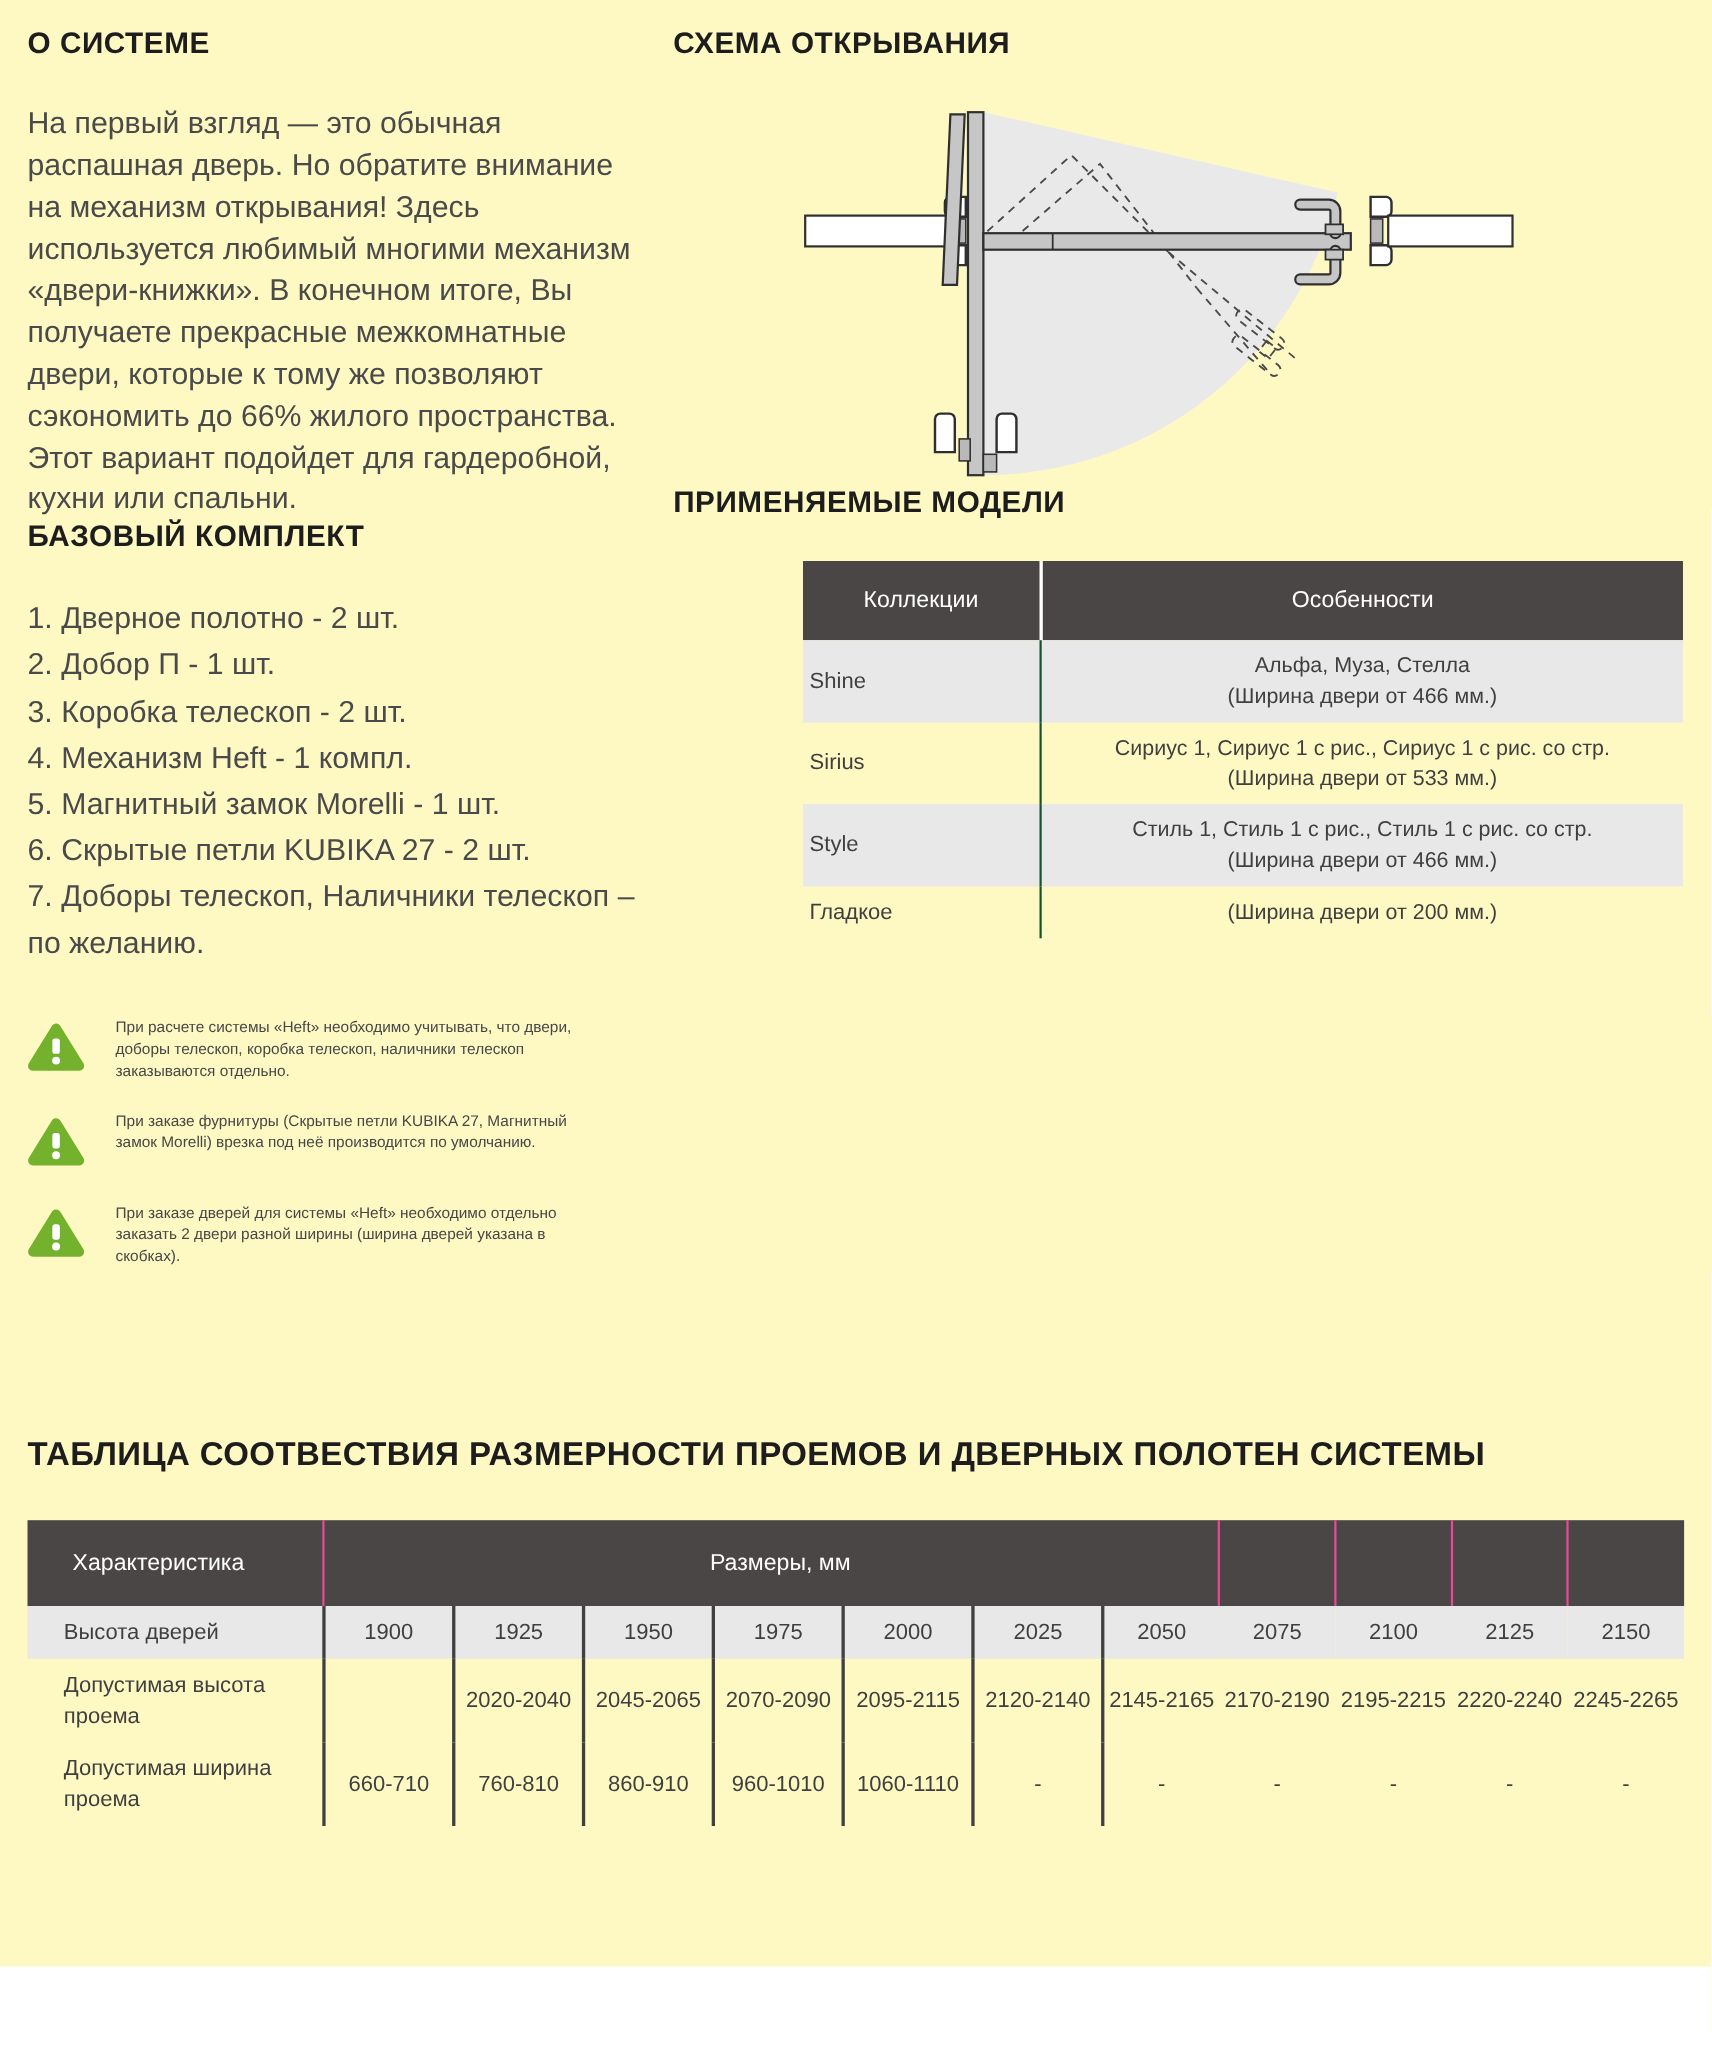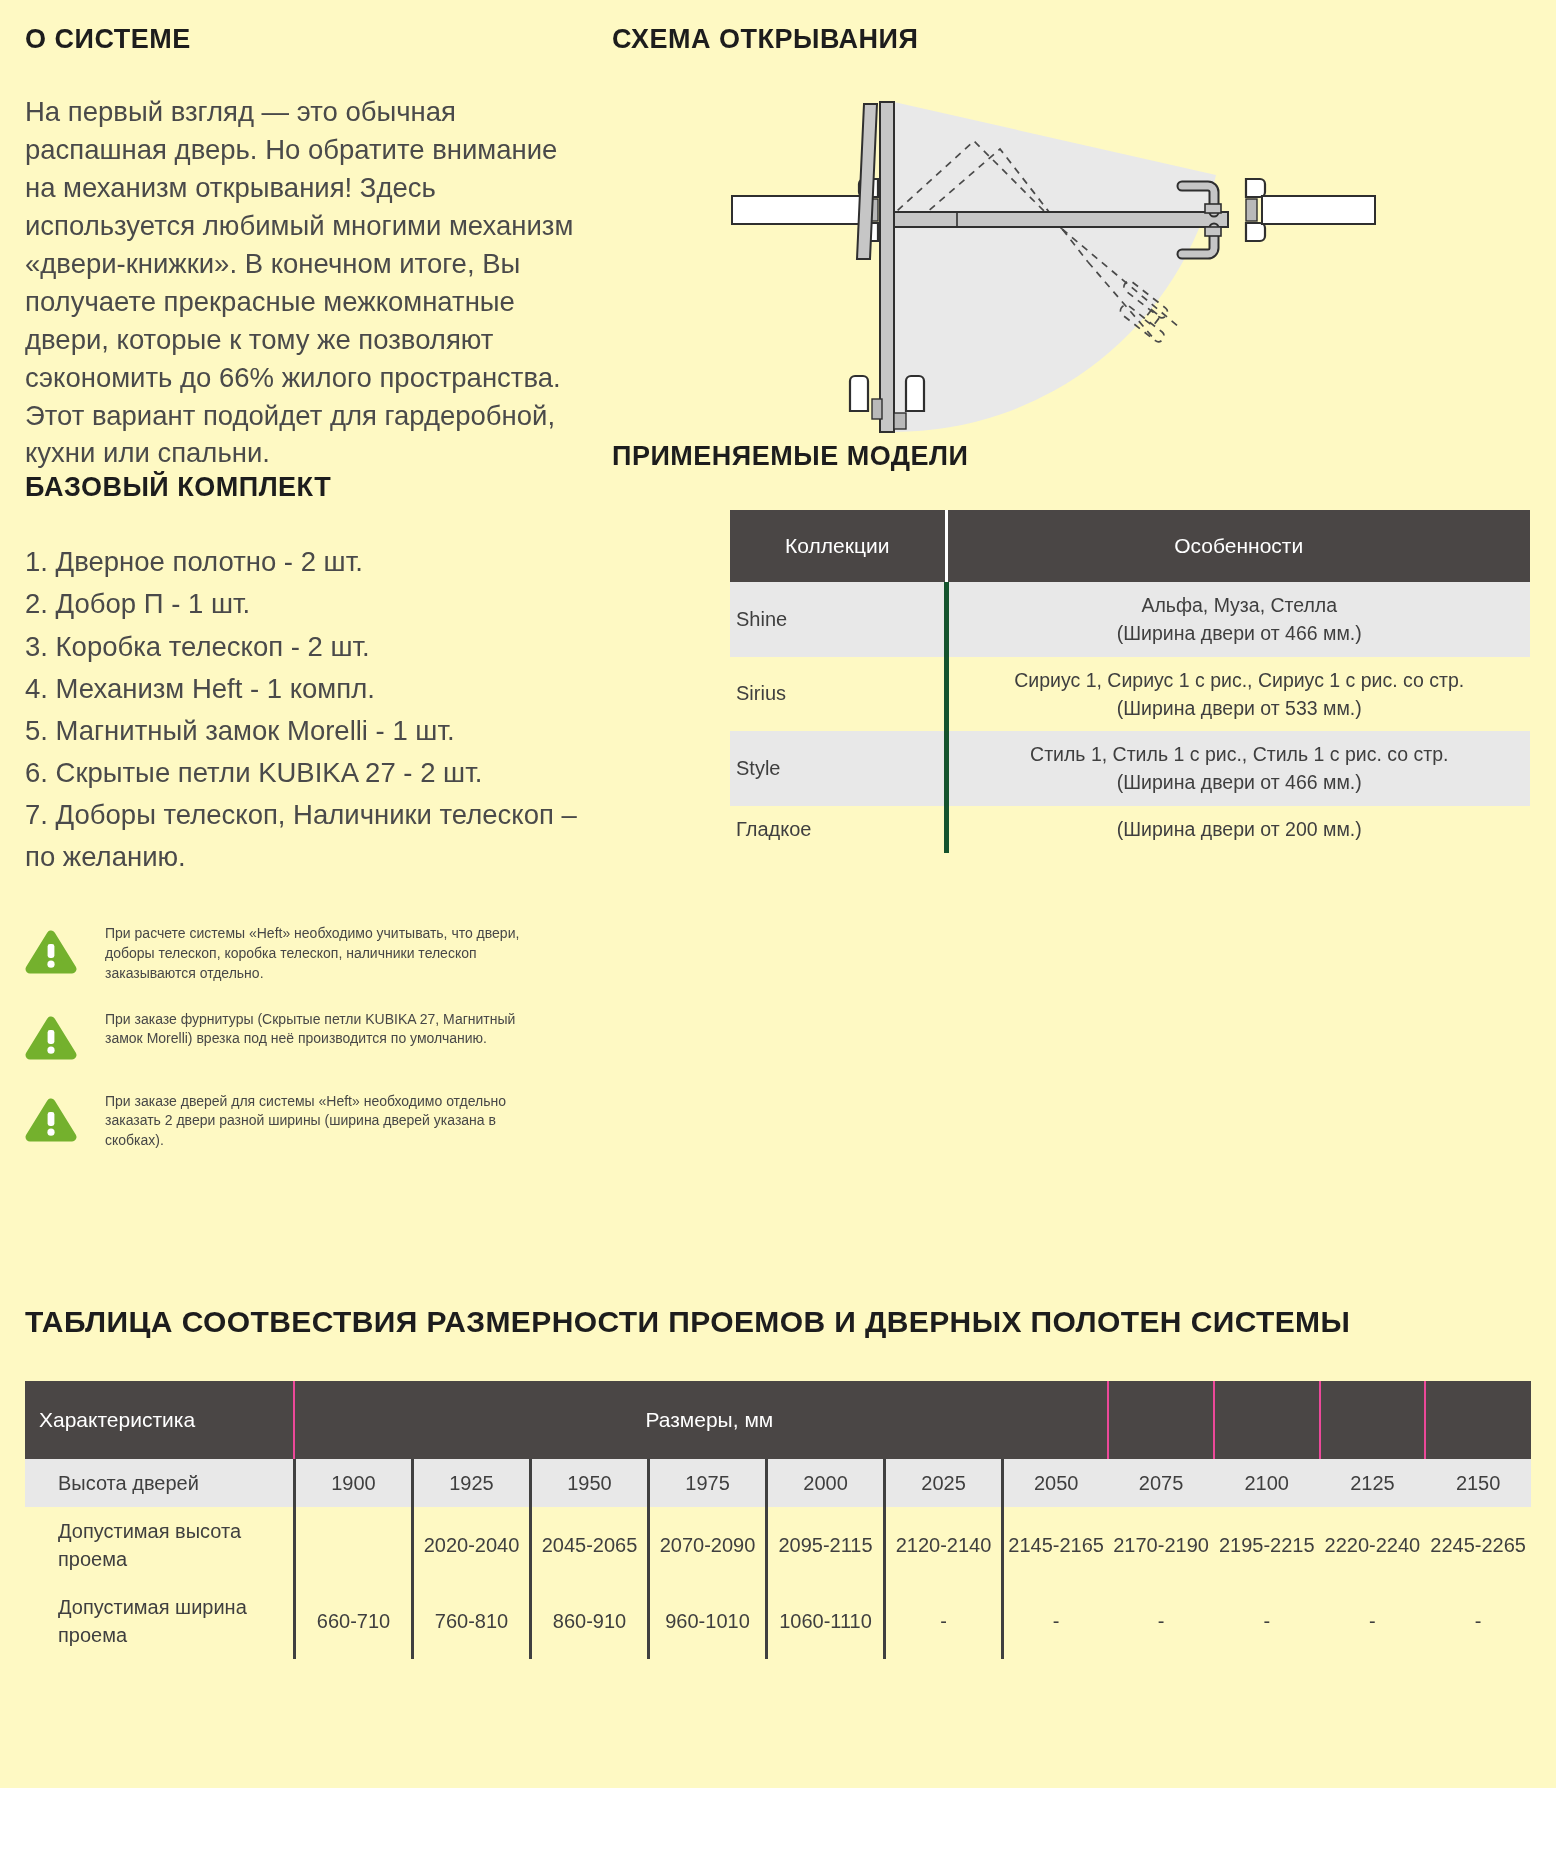--- a/index.html
+++ b/index.html
@@ -37,36 +37,36 @@
   table.models th{
     background:#4a4645;color:#ffffff;font-weight:400;font-size:21px;height:70px;
     text-align:center;vertical-align:middle;
   }
   table.models th.gap{border-left:3px solid #ffffff;}
   table.models td{
     font-size:19.5px;color:#3f3f3f;vertical-align:middle;text-align:center;
     padding:9px 6px;line-height:1.45;
   }
   table.models td.name{text-align:left;font-size:20px;}
-  table.models td.features{border-left:5px solid #14532d;}
+  table.models td.features{border-left:2px solid #14532d;}
   table.models tr.alt{background:#e8e8e8;}
   .pre{white-space:pre-line;}
   
   .bottom{padding:0 25px;}
   h2.big{
     font-size:30px;font-weight:700;color:#1d1d1d;letter-spacing:.4px;
     margin:128px 0 0 0;
   }
   .size-wrap{margin-top:42px;}
   table.sizes{width:100%;border-collapse:collapse;table-layout:fixed;}
   table.sizes th{
     background:#4a4645;color:#ffffff;font-weight:400;font-size:21px;height:76px;
     text-align:center;vertical-align:middle;
   }
-  table.sizes th.lbl{text-align:left;padding-left:14px;}
+  table.sizes th.lbl{text-align:left;padding-left:41px;}
   table.sizes th.gap{border-left:2px solid #ec4899;padding-left:17px;}
   table.sizes td{
     font-size:20px;color:#3f3f3f;text-align:center;vertical-align:middle;
     padding:10px 4px;line-height:1.4;
   }
   table.sizes td.lbl{text-align:left;padding-left:33px;}
   table.sizes td.vline{border-right:3px solid #404040;}
   table.sizes tr.alt{background:#e8e8e8;}
   table.sizes tr.r1 td{height:26px;}
   table.sizes tr.r2 td{height:44px;}

